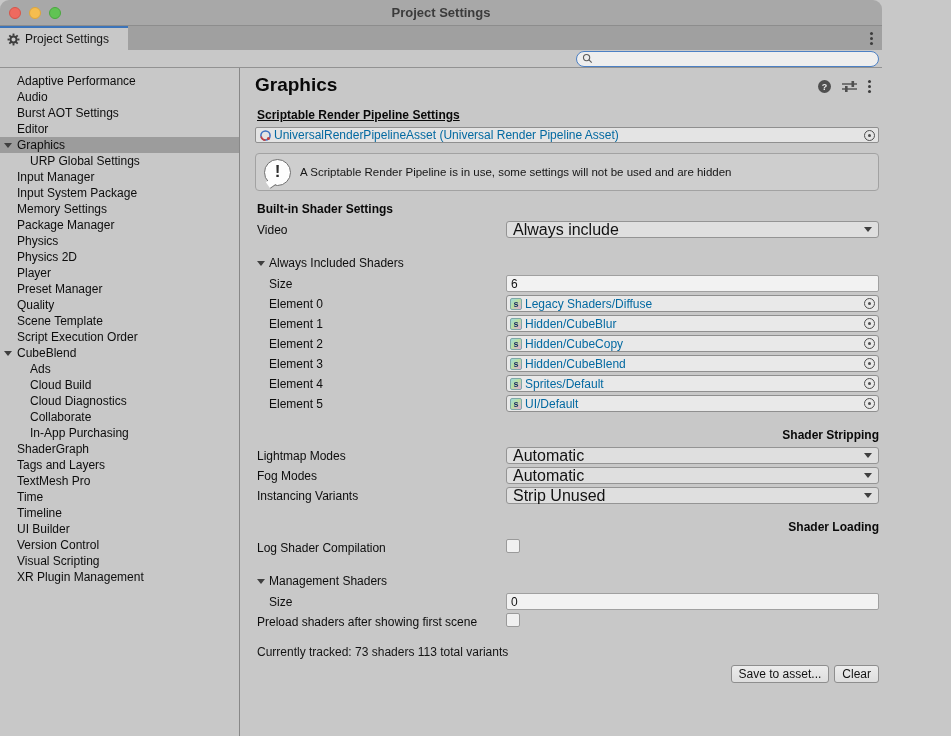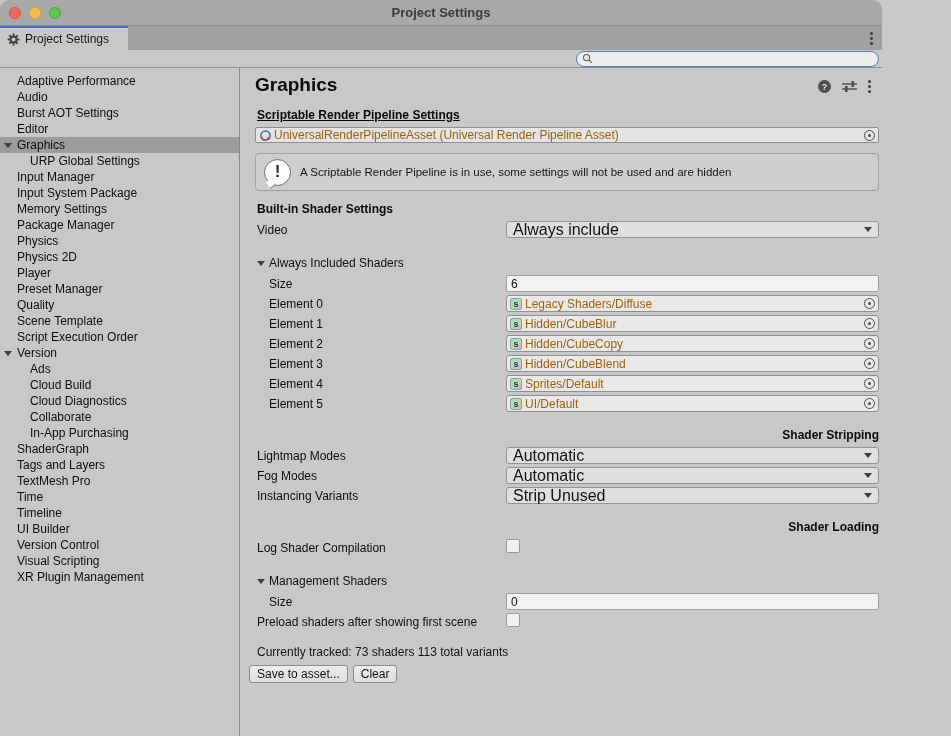--- a/index.html
+++ b/index.html
@@ -66,21 +66,21 @@
   .srp-label { margin-top:12px;text-decoration:underline; }
 
   
   .frow { display:flex; align-items:center; height:17px; margin-bottom:3px; }
   .lbl { flex:0 0 257px; font-size:12px; color:#0d0d0d; padding-left:8px; white-space:nowrap; }
   .lbl.indent2 { padding-left:20px; }
   .ctrl { flex:1; display:flex; height:17px; }
 
   .objfield { flex:1; display:flex; align-items:center; background:#e9e9e9;
               border:1px solid #8f8f8f; border-radius:3px; padding:0 3px; cursor:pointer; }
-  .objfield .obj-text { flex:1; font-size:12px; color:#a16207; white-space:nowrap; overflow:hidden; }
+  .objfield .obj-text { flex:1; font-size:12px; color:#0369a1; white-space:nowrap; overflow:hidden; }
   .picker { width:11px; height:11px; border:1px solid #4e4e4e; border-radius:50%;
             position:relative; flex:0 0 auto; cursor:pointer; }
   .picker::after { content:""; position:absolute; left:3px; top:3px; right:3px; bottom:3px;
                    background:#4e4e4e; border-radius:50%; }
 
   .srp-field { margin:4px 0 0 6px; height:18px; }
   .srp-field .objfield { border-radius:2px; background:#e4e4e4; }
   .urp-icon { width:13px; height:13px; margin-right:2px; flex:0 0 auto; }
 
   .shader-icon { width:12px; height:12px; border-radius:2px; margin-right:3px; flex:0 0 auto;
@@ -112,21 +112,21 @@
   .foldrow { display:flex; align-items:center; height:16px; margin:14px 0 4px 0; }
   .fold-tri { width:0; height:0; border-left:4px solid transparent; border-right:4px solid transparent;
               border-top:5px solid #3f3f3f; margin:0 4px 0 8px; cursor:pointer; }
   .fold-label { font-size:12px; color:#0d0d0d; }
 
   .checkbox { width:14px; height:14px; background:#f0f0f0; border:1px solid #9a9a9a;
               border-radius:2px; cursor:pointer; }
 
   .tracked { font-size:12px; color:#141414; padding-left:8px; margin-top:12px; }
 
-  .btnrow { display:flex; gap:5px; margin-top:6px; padding-right:0; }
+  .btnrow { display:flex; justify-content:flex-end; gap:5px; margin-top:6px; padding-right:0; }
   .ubtn { height:18px; background:linear-gradient(#ececec,#dedede); border:1px solid #8e8e8e;
           border-radius:3px; font-size:12px; color:#121212; padding:0 7px;
           font-family:"Liberation Sans", sans-serif; cursor:pointer; }
   svg { display:block; }
 </style>
 </head>
 <body>
 
 <div class="window">
 
@@ -259,21 +259,21 @@
     <span class="side-label">Scene Template</span>
   </div>
 
   <div class="side-item">
     
     <span class="side-label">Script Execution Order</span>
   </div>
 
   <div class="side-item">
     <span class="expander"></span>
-    <span class="side-label">Version</span>
+    <span class="side-label">CubeBlend</span>
   </div>
 
   <div class="side-item indent">
     
     <span class="side-label">Ads</span>
   </div>
 
   <div class="side-item indent">
     
     <span class="side-label">Cloud Build</span>

